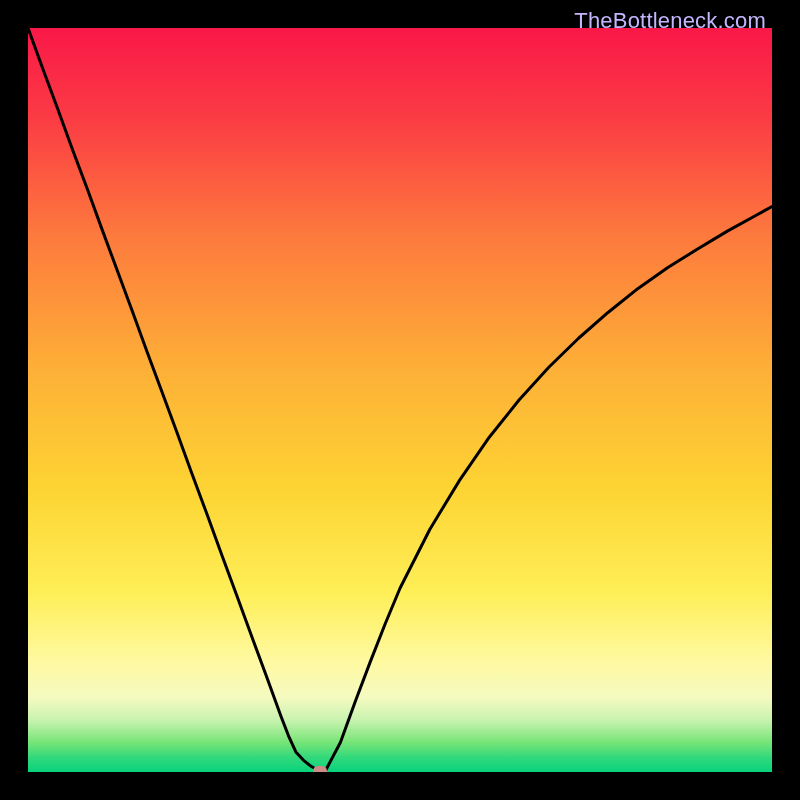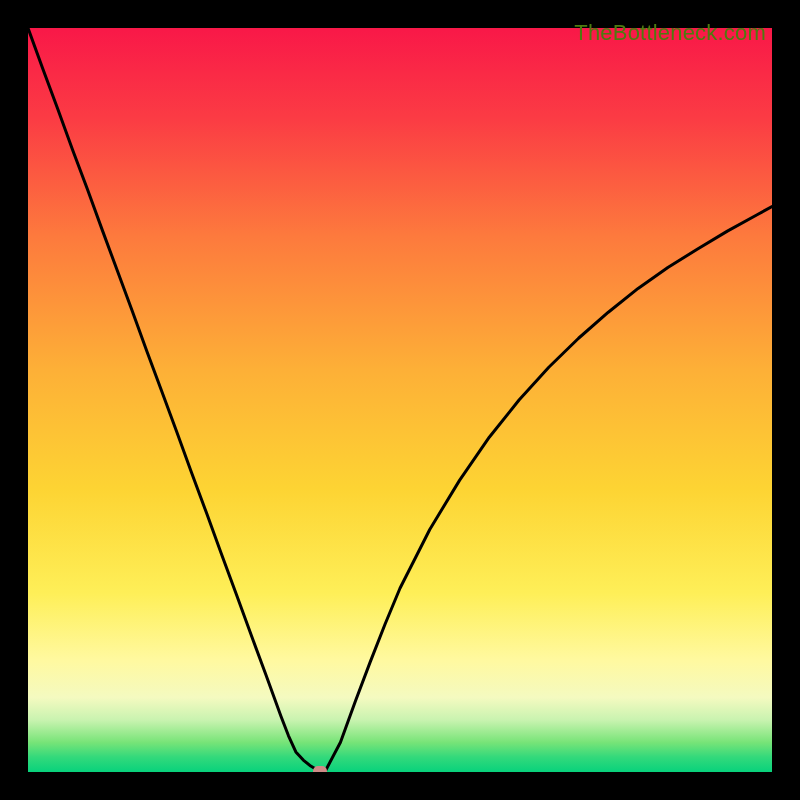--- a/index.html
+++ b/index.html
@@ -22,23 +22,23 @@
   .bg {
     position: absolute;
     inset: 0;
   }
   .curve-layer {
     position: absolute;
     inset: 0;
   }
   .watermark {
     position: absolute;
-    top: 20px;
+    top: 8px;
     right: 34px;
-    color: #4d7c0f;
+    color: #c4b5fd;
     font-size: 22px;
     font-weight: 500;
     letter-spacing: 0.2px;
   }
   .marker {
     position: absolute;
     width: 14px;
     height: 10px;
     background: #cf8b87;
     border-radius: 5px;

